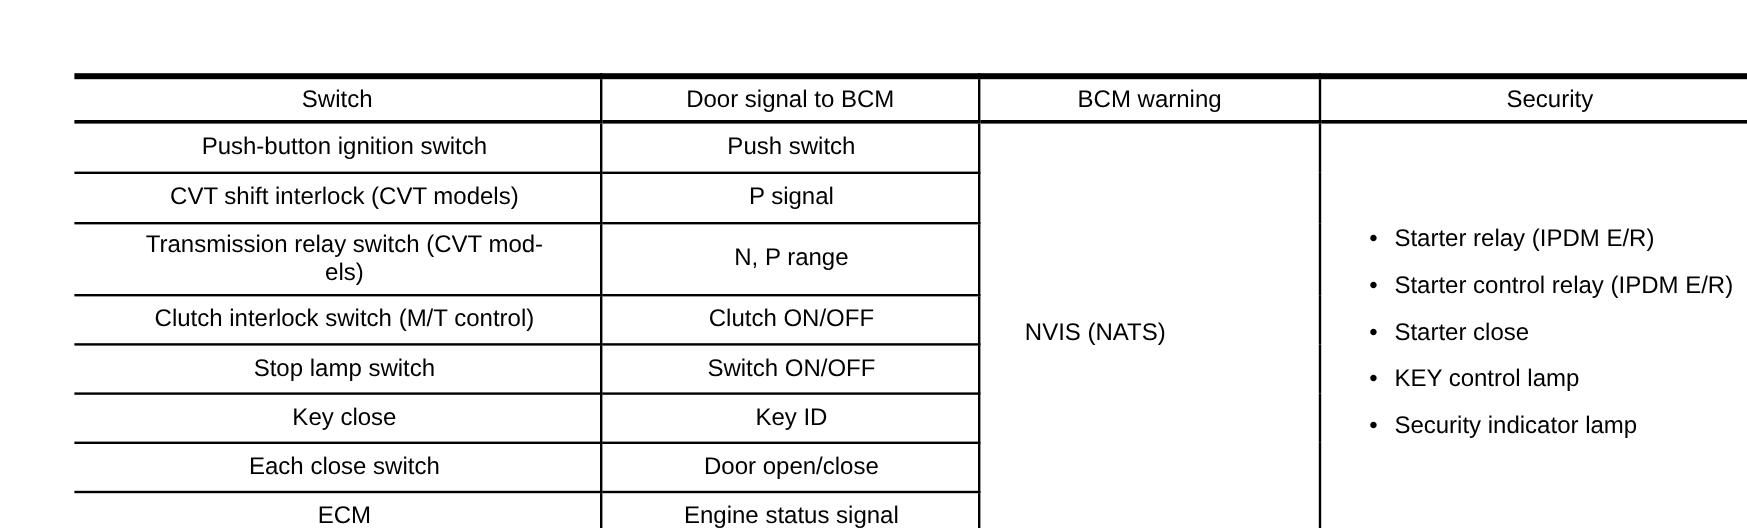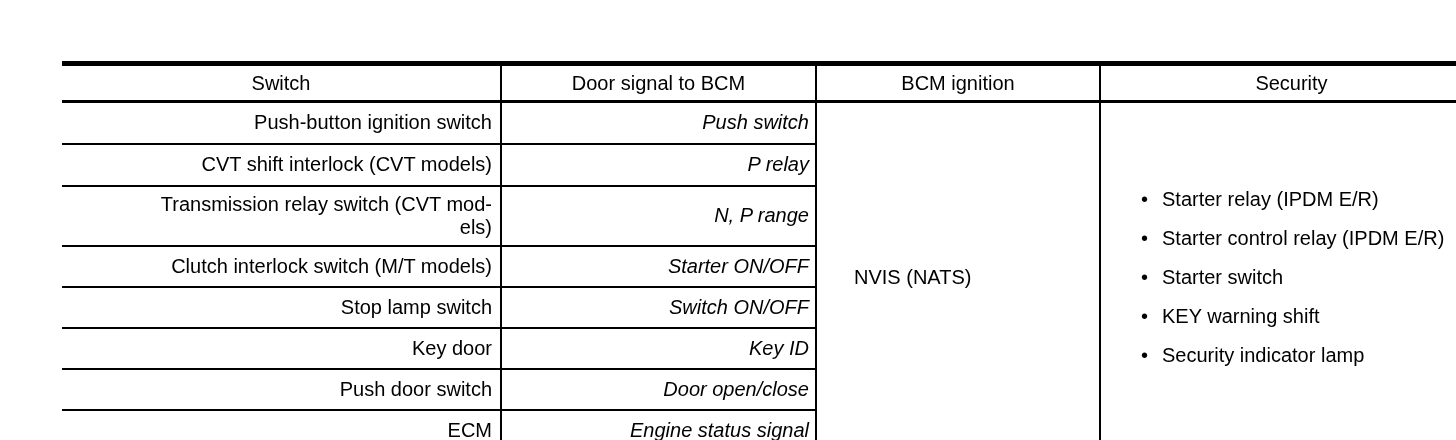--- a/index.html
+++ b/index.html
@@ -34,29 +34,28 @@
   }
   thead th {
     height: 38px;
     text-align: center;
     border-bottom: 3px solid #000;
   }
   .vline-r { border-right: 2px solid #000; }
   td.c1 {
     padding-left: 20px;
     padding-right: 8px;
-    text-align: right;
+    text-align: center;
     white-space: pre-line;
     line-height: 23px;
   }
   td.c2 {
     padding-left: 8px;
     padding-right: 6px;
-    text-align: right;
-    font-style: italic;
+    text-align: center;
   }
   tbody tr.sep td.c1,
   tbody tr.sep td.c2 { border-bottom: 2px solid #000; }
   tr.h42 td { height: 42px; }
   tr.h41 td { height: 41px; }
   tr.h60 td { height: 60px; }
   tr.h44 td { height: 44px; }
   td.c3 {
     padding-left: 37px;
     text-align: left;
@@ -87,62 +86,62 @@
     <colgroup>
       <col style="width:439px">
       <col style="width:315px">
       <col style="width:284px">
       <col style="width:382px">
     </colgroup>
     <thead>
       <tr>
         <th class="vline-r">Switch</th>
         <th class="vline-r">Door signal to BCM</th>
-        <th class="vline-r">BCM ignition</th>
+        <th class="vline-r">BCM warning</th>
         <th>Security</th>
       </tr>
     </thead>
     <tbody>
       <tr class="sep h42">
         <td class="c1 vline-r">Push-button ignition switch</td>
         <td class="c2 vline-r">Push switch</td>
         <td class="c3 vline-r" rowspan="8">NVIS (NATS)</td>
         <td class="c4" rowspan="8">
           <ul class="actuator-list">
             <li>Starter relay (IPDM E/R)</li>
             <li>Starter control relay (IPDM E/R)</li>
-            <li>Starter switch</li>
-            <li>KEY warning shift</li>
+            <li>Starter close</li>
+            <li>KEY control lamp</li>
             <li>Security indicator lamp</li>
           </ul>
         </td>
       </tr>
       <tr class="sep h42">
         <td class="c1 vline-r">CVT shift interlock (CVT models)</td>
-        <td class="c2 vline-r">P relay</td>
+        <td class="c2 vline-r">P signal</td>
       </tr>
       <tr class="sep h60">
         <td class="c1 vline-r">Transmission relay switch (CVT mod-
 els)</td>
         <td class="c2 vline-r">N, P range</td>
       </tr>
       <tr class="sep h41">
-        <td class="c1 vline-r">Clutch interlock switch (M/T models)</td>
-        <td class="c2 vline-r">Starter ON/OFF</td>
+        <td class="c1 vline-r">Clutch interlock switch (M/T control)</td>
+        <td class="c2 vline-r">Clutch ON/OFF</td>
       </tr>
       <tr class="sep h41">
         <td class="c1 vline-r">Stop lamp switch</td>
         <td class="c2 vline-r">Switch ON/OFF</td>
       </tr>
       <tr class="sep h41">
-        <td class="c1 vline-r">Key door</td>
+        <td class="c1 vline-r">Key close</td>
         <td class="c2 vline-r">Key ID</td>
       </tr>
       <tr class="sep h41">
-        <td class="c1 vline-r">Push door switch</td>
+        <td class="c1 vline-r">Each close switch</td>
         <td class="c2 vline-r">Door open/close</td>
       </tr>
       <tr class="h44">
         <td class="c1 vline-r">ECM</td>
         <td class="c2 vline-r">Engine status signal</td>
       </tr>
     </tbody>
   </table>
 </div>
 

